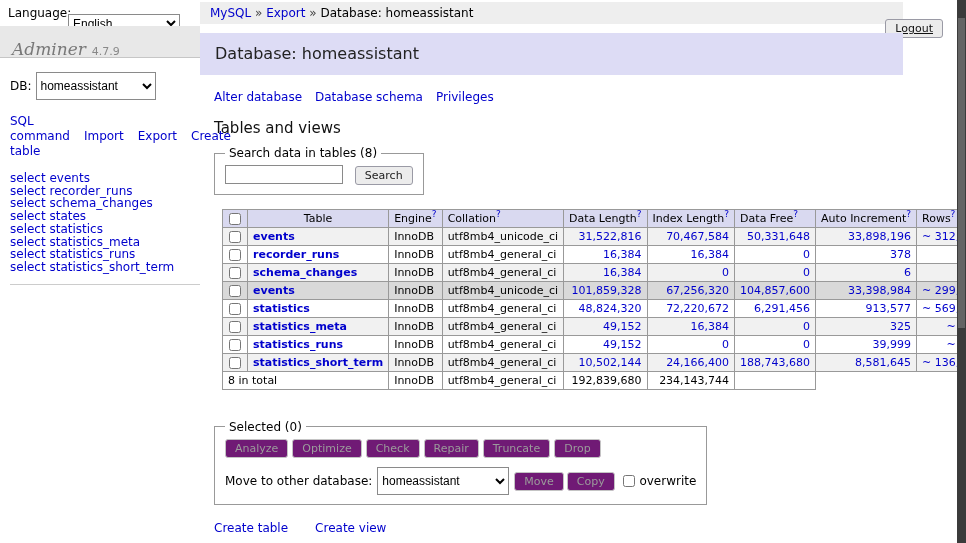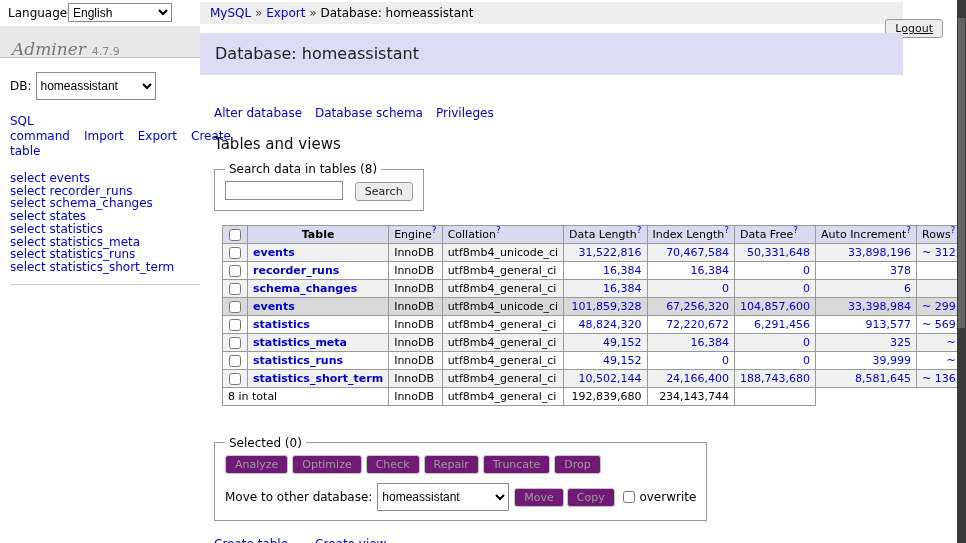--- a/index.html
+++ b/index.html
@@ -7,21 +7,21 @@
   body {
     width: 966px; height: 543px; position: relative; overflow: hidden;
     background: #fff; color: #000;
     font-family: "DejaVu Sans", "Liberation Sans", sans-serif; font-size: 12px;
   }
   a { color: #0000cc; text-decoration: none; cursor: pointer; }
 
   
   .topbar { position: absolute; left: 0; top: 0; width: 957px; height: 26px; background: #fff; }
   .lang-label { position: absolute; left: 8px; top: 6px; }
-  .lang-select { position: absolute; left: 68px; top: 3px; width: 104px; height: 19px; font-size: 12px; }
+  .lang-select { position: absolute; left: 68px; top: 14px; width: 112px; height: 19px; font-size: 12px; }
   .breadcrumb { position: absolute; left: 200px; top: 2px; width: 703px; height: 22px;
     background: #eee; padding: 3px 10px; line-height: 16px; white-space: nowrap; }
   .bc-sep { color: #444; }
   .logout { position: absolute; right: 14px; top: 19px; text-decoration: underline; }
 
   .btn { font-family: inherit; font-size: 11px; background: #ececec; border: 1px solid #9a9aa5;
     border-radius: 3px; padding: 2px 9px; color: #111; line-height: 13px; }
   .btn.disabled { color: #9b9b9b; border-color: #c4c4c4; background: #701a75; }
 
   select { font-size: 12px; height: 28px; background: #fff; border: 1px solid #8a8a8a; }
@@ -39,33 +39,33 @@
   .action-links { margin-top: 14px; width: 182px; line-height: 15px; }
   .action-links a { margin-right: 14px; }
   .table-links { margin-top: 13px; padding-bottom: 10px; border-bottom: 1px solid #ccc; margin-right: 0; }
   .table-links a { display: block; line-height: 12.7px; font-size: 12px; }
 
   
   .main { position: absolute; left: 200px; top: 26px; width: 703px; }
   .main h2 { margin: 7px 0 0 0; background: #dddcf5; color: #222; font-size: 16px;
     font-weight: normal; padding: 11px 15px 12px; }
   .content { padding: 0 0 0 14px; }
-  .nav-links { margin-top: 31px; }
+  .nav-links { margin-top: 15px; }
   .nav-links a { margin-right: 13px; }
   h3 { font-size: 15px; font-weight: normal; margin: 15px 0 0 0; color: #111; }
 
   fieldset { display: inline-block; border: 1px solid #999; margin: 9px 0 0 0; padding: 5px 10px 9px; }
   legend { font-size: 12px; padding: 0 4px; }
   .search-fs .btn { margin-left: 8px; color: #222; }
 
   table.data { border-collapse: collapse; margin: 14px 0 0 8px; font-size: 11px; }
   table.data th, table.data td { border: 1px solid #999; padding: 2px 5px; line-height: 13px;
     text-align: left; font-weight: normal; white-space: nowrap; }
   table.data thead td, table.data thead th { background: #d9d9f0; }
-  table.data thead .c-name { font-weight: bold; text-align: center; }
+  table.data thead .c-name { font-weight: normal; text-align: center; }
   .c-check { width: 17px; text-align: center !important; }
   .c-name { width: 112px; }
   .c-engine { width: 46px; }
   .c-collation { width: 98px; }
   .c-num { width: 68px; }
   .c-rows { width: 52px; }
   table.data sup { font-size: 9px; line-height: 0; }
   table.data td.num, table.data th.num { text-align: right; }
   table.data .cell-name a { font-weight: bold; }
   tbody tr:nth-child(1), tbody tr:nth-child(3), tbody tr:nth-child(6), tbody tr:nth-child(8) { background: #f1f1f1; }

